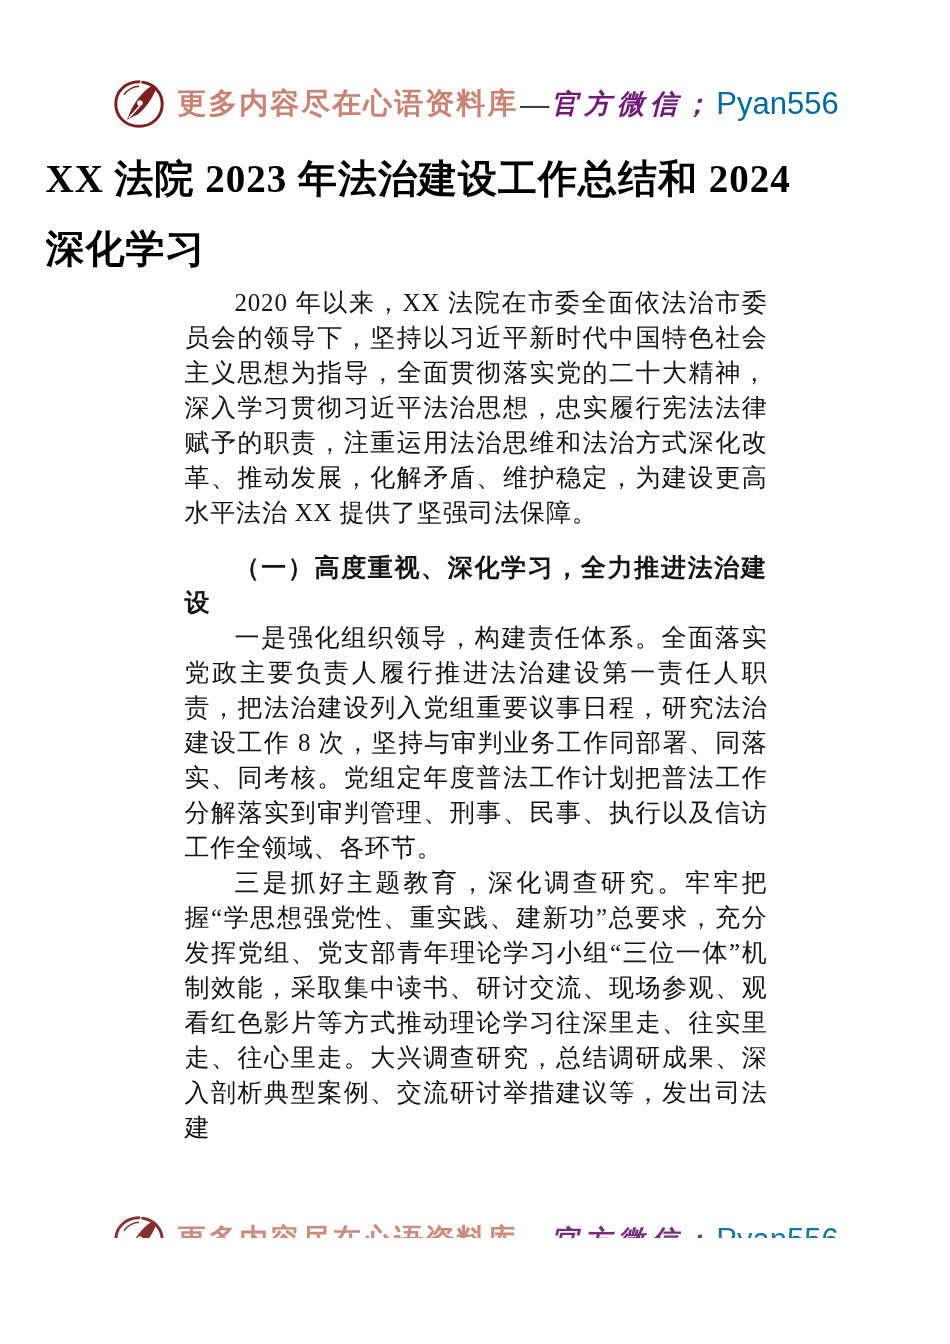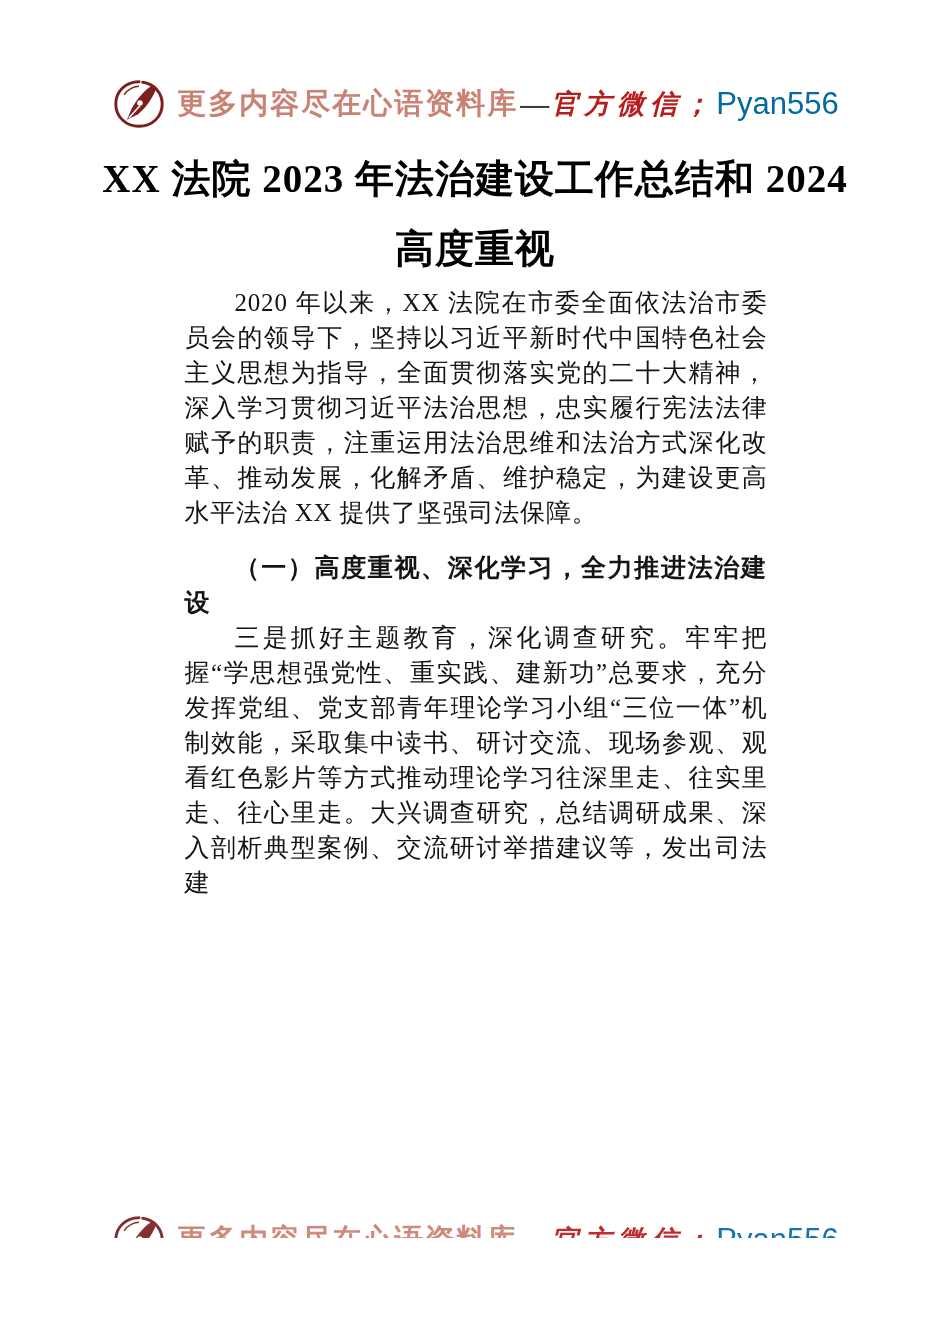--- a/index.html
+++ b/index.html
@@ -43,35 +43,34 @@
   }
   .wm-dash {
     font-size: 29px;
     color: #3e3e3a;
     margin: 0 2px;
     font-weight: bold;
   }
   .wm-script {
     font-size: 27px;
     letter-spacing: 6px;
-    color: #b91c1c;
+    color: #701a75;
     font-style: italic;
     font-weight: bold;
     text-align: right;
   }
   .wm-id {
     font-family: "Liberation Sans", sans-serif;
     font-size: 31px;
     color: #0369a1;
   }
 
   
   .doc-title {
     margin-top: 144px;
-    text-align: center;
     font-weight: bold;
     font-size: 39px;
     line-height: 70px;
     color: #000000;
     letter-spacing: 1px;
   }
   .doc-title .t-line { display: block; }
 
   
   .content {
@@ -117,26 +116,27 @@
       </span>
       <span class="wm-main">更多内容尽在心语资料库</span>
       <span class="wm-dash">—</span>
       <span class="wm-script">官方微信；</span>
       <span class="wm-id">Pyan556</span>
     </div>
   </div>
 
   <h1 class="doc-title">
     <span class="t-line">XX 法院 2023 年法治建设工作总结和 2024</span>
-    <span class="t-line">高度重视</span>
+    <span class="t-line">深化学习</span>
   </h1>
 
   <div class="content">
     <p class="para">2020 年以来，XX 法院在市委全面依法治市委员会的领导下，坚持以习近平新时代中国特色社会主义思想为指导，全面贯彻落实党的二十大精神，深入学习贯彻习近平法治思想，忠实履行宪法法律赋予的职责，注重运用法治思维和法治方式深化改革、推动发展，化解矛盾、维护稳定，为建设更高水平法治 XX 提供了坚强司法保障。</p>
     <p class="h-kai">（一）高度重视、深化学习，全力推进法治建设</p>
+    <p class="para">一是强化组织领导，构建责任体系。全面落实党政主要负责人履行推进法治建设第一责任人职责，把法治建设列入党组重要议事日程，研究法治建设工作 8 次，坚持与审判业务工作同部署、同落实、同考核。党组定年度普法工作计划把普法工作分解落实到审判管理、刑事、民事、执行以及信访工作全领域、各环节。</p>
     <p class="para">三是抓好主题教育，深化调查研究。牢牢把握“学思想强党性、重实践、建新功”总要求，充分发挥党组、党支部青年理论学习小组“三位一体”机制效能，采取集中读书、研讨交流、现场参观、观看红色影片等方式推动理论学习往深里走、往实里走、往心里走。大兴调查研究，总结调研成果、深入剖析典型案例、交流研讨举措建议等，发出司法建</p>
   </div>
 
   <div class="wm wm-footer">
     <div class="wm-row">
       <span class="wm-logo">
         <svg viewBox="0 0 60 56" width="56" height="52" aria-hidden="true">
           <path d="M30 4 C16 4 5 14 5 28 C5 42 16 52 30 52 C44 52 55 42 55 28 C55 16 46 6 34 4.5" fill="none" stroke="#7b1f1f" stroke-width="3.2" stroke-linecap="round"></path>
           <path d="M44 8 C37 12 28 22 22 33 L17 45 L29 39 C38 32 44 22 48 13 Z" fill="#7b1f1f"></path>
           <circle cx="31" cy="27" r="3" fill="#ffffff"></circle>

